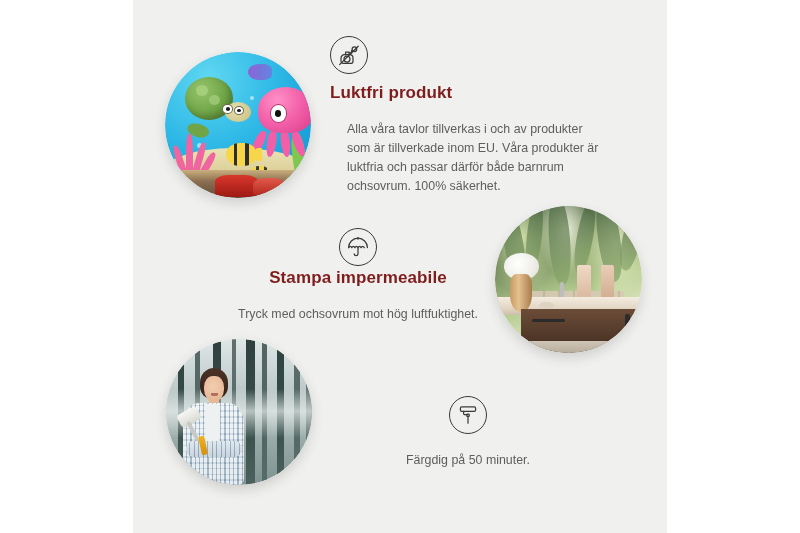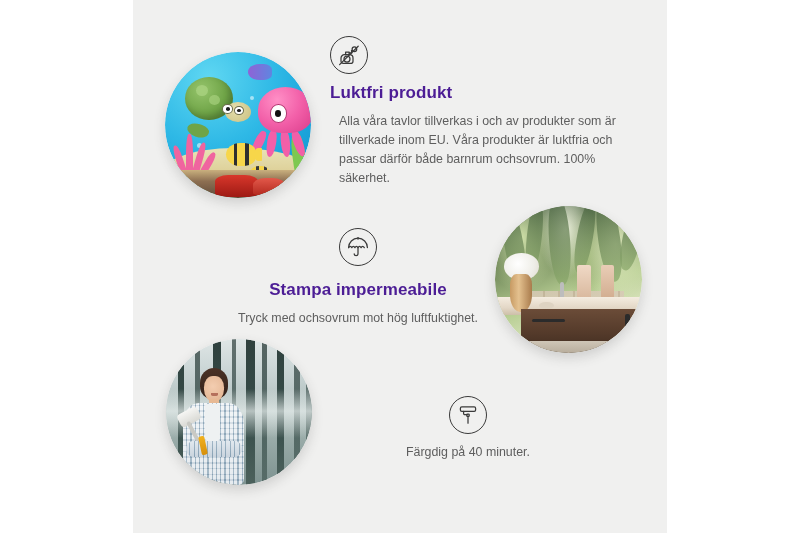--- a/index.html
+++ b/index.html
@@ -341,39 +341,39 @@
   .feat-icon {
     width: 38px; height: 38px;
     border: 1.6px solid #3a3a3a;
     border-radius: 50%;
     display: flex; align-items: center; justify-content: center;
     box-sizing: border-box;
   }
   .feat-title {
     font-size: 17px;
     font-weight: bold;
-    color: #4c1d95;
+    color: #7f1d1d;
     margin: 9px 0 5px 0;
     letter-spacing: .1px;
   }
   .feat-desc {
     font-size: 12.4px;
     line-height: 1.52;
     color: #5e5e5e;
-    margin: 9px;
+    margin: 17px;
   }
 
   
   #feature-odorless { left: 197px; top: 36px; width: 296px; text-align: left; }
   #feature-odorless .feat-icon { margin: 0 0 2px 0; }
 
   
   #feature-waterproof { left: 75px; top: 228px; width: 300px; text-align: center; }
   #feature-waterproof .feat-icon { margin: 0 auto 2px auto; }
-  #feature-waterproof .feat-title { margin-top: 14px; text-align: center; }
+  #feature-waterproof .feat-title { margin-top: 2px; text-align: center; }
 
   
   #feature-assembly { left: 190px; top: 396px; width: 290px; text-align: center; }
   #feature-assembly .feat-icon { margin: 0 auto 2px auto; }
 
   svg { display: block; }
 </style>
 </head>
 <body>
 
@@ -500,17 +500,17 @@
 
     <div class="feature" id="feature-assembly">
       <div class="feat-icon">
         <svg width="24" height="24" viewBox="0 0 24 24" fill="none" stroke="#3a3a3a" stroke-width="1.25" stroke-linecap="round" stroke-linejoin="round">
           <rect x="4.4" y="3.8" width="15.2" height="4.6" rx="1.4"></rect>
           <path d="M7.6 8.4v2.0a1.2 1.2 0 0 0 1.2 1.2h2.4"></path>
           <rect x="10.8" y="11.0" width="2.4" height="2.4" rx="0.6"></rect>
           <path d="M12 13.4v6.8"></path>
         </svg>
       </div>
-      <p class="feat-desc">Färgdig på 40 minuter.</p>
+      <p class="feat-desc">Färgdig på 50 minuter.</p>
     </div>
 
   </div>
 </div>
 
 </body></html>

